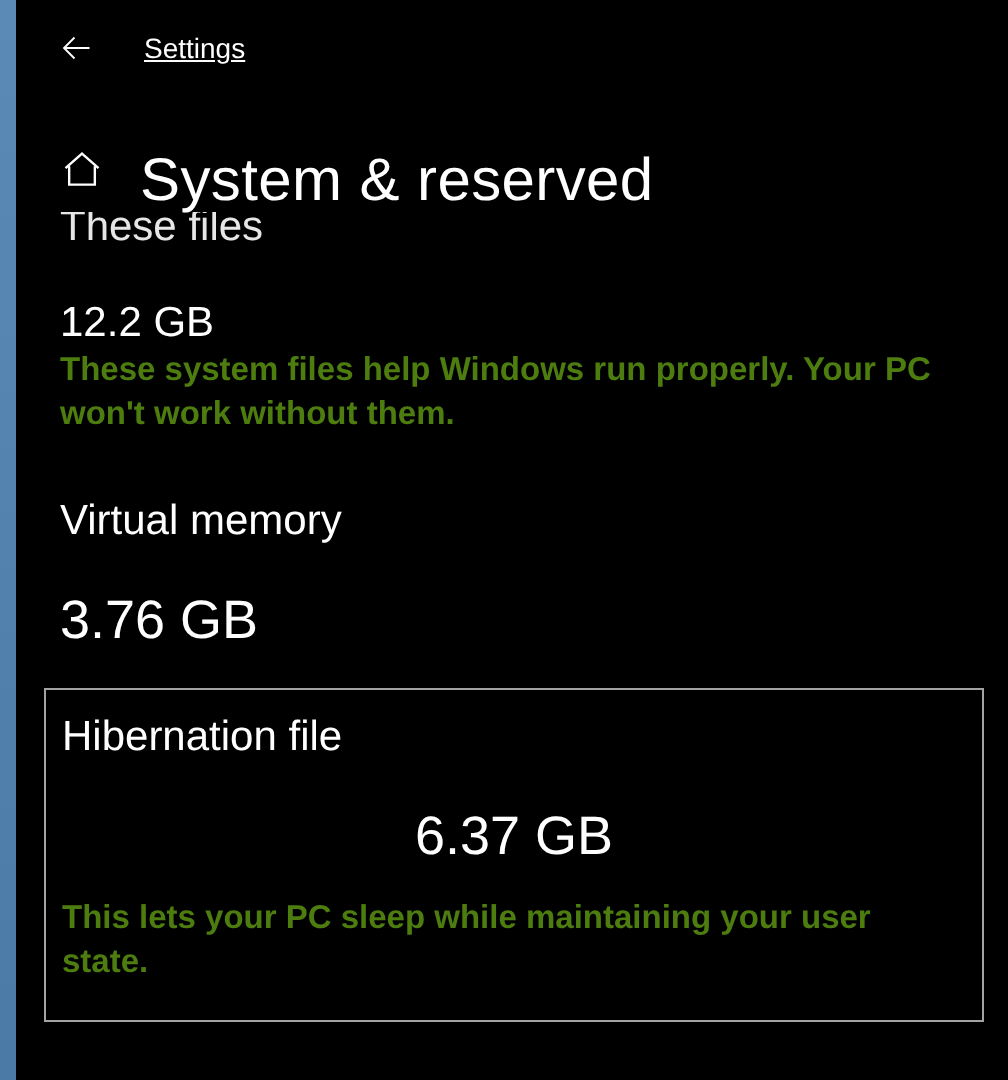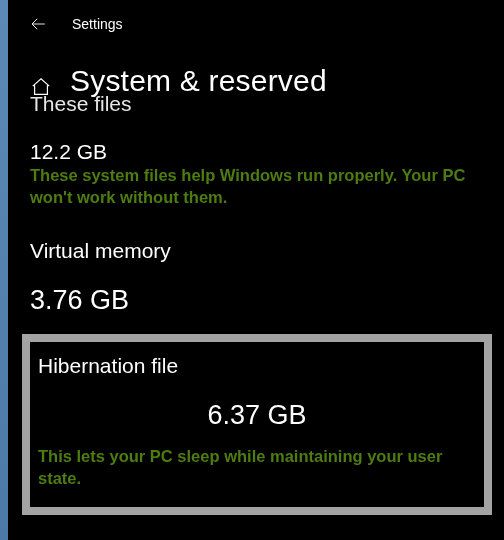--- a/index.html
+++ b/index.html
@@ -57,27 +57,28 @@
     .back-arrow svg {
       width: 18px;
       height: 18px;
       stroke: #fff;
       stroke-width: 1.2;
       fill: none;
     }
     .titlebar-text {
       font-size: 14px;
       font-weight: 400;
+      text-decoration: underline;
     }
     .header-row {
       display: flex;
-      align-items: flex-end;
+      align-items: flex-start;
       padding-left: 22px;
       gap: 18px;
-      margin-top: 16px;
+      margin-top: 26px;
     }
     .home-icon {
       width: 22px;
       height: 22px;
     }
     .home-icon svg {
       width: 22px;
       height: 22px;
       stroke: #fff;
       stroke-width: 1.3;
@@ -120,21 +121,21 @@
       font-weight: 700;
       line-height: 1.35;
       color: #4d7c0f;
     }
     .first-size {
       font-size: 21px;
       font-weight: 400;
       margin-top: 28px;
     }
     .highlight-box {
-      border: 8px solid #a3a3a3;
+      border: 1px solid #a3a3a3;
       margin: 18px 12px 0 14px;
       padding: 8px 8px 18px 8px;
     }
     .highlight-box .section-heading {
       margin-top: 4px;
       margin-bottom: 22px;
     }
     .highlight-box .section-size {
       margin-top: 20px;
       margin-bottom: 14px;

